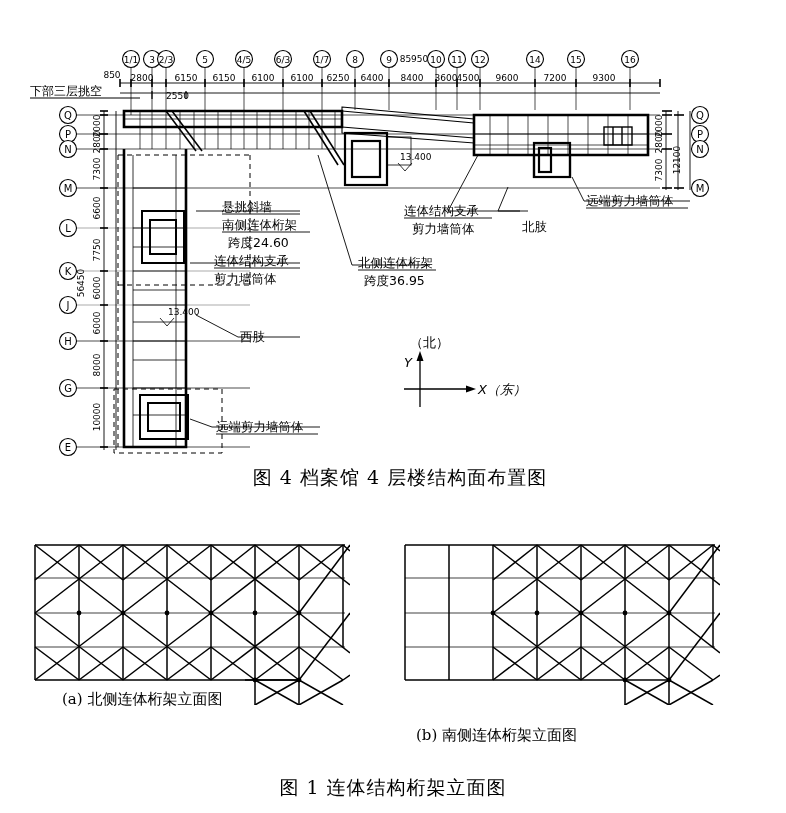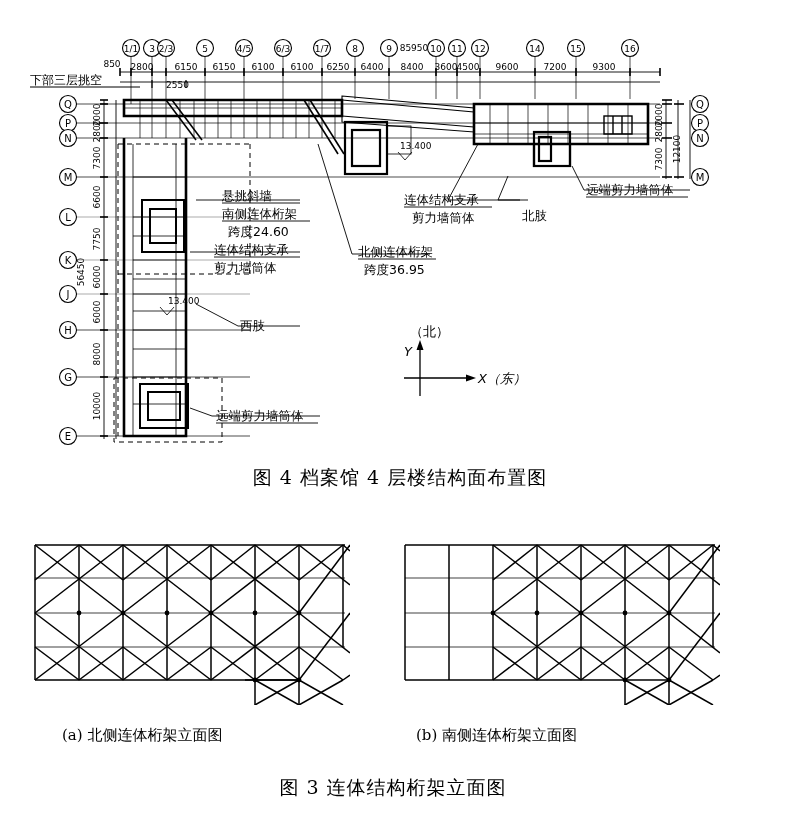--- a/index.html
+++ b/index.html
@@ -9,21 +9,21 @@
   svg{display:block;}
   .cap{position:absolute;width:100%;text-align:center;font-size:19px;
        font-family:"DejaVu Serif","Liberation Serif",serif;letter-spacing:1px;}
   .subcap{position:absolute;font-size:15px;
        font-family:"DejaVu Serif","Liberation Serif",serif;}
   text{font-family:"DejaVu Sans","Liberation Sans",sans-serif;}
 </style>
 </head>
 <body>
 
-<div class="fig" style="left:0;top:4px;width:786px;height:450px;">
+<div class="fig" style="left:0;top:15px;width:786px;height:450px;">
 <svg width="786" height="450" viewBox="0 0 786 450">
   <g stroke="#000" fill="none" stroke-width="0.9">
 
   <g stroke-width="0.9">
 
     <line x1="120" y1="68" x2="660" y2="68" stroke="#000"></line>
     <line x1="120" y1="78" x2="660" y2="78" stroke="#000"></line>
   </g>
 
   <g fill="#fff" stroke="#000" stroke-width="1.1">
@@ -552,16 +552,16 @@
           <circle cx="181" cy="78" r="2.4"></circle>
       <circle cx="225" cy="78" r="2.4"></circle>
           <circle cx="269" cy="78" r="2.4"></circle>
       <circle cx="225" cy="145" r="2.4"></circle>
           <circle cx="269" cy="145" r="2.4"></circle>
     </g>
   </g>
 </svg>
 </div>
 
-<div class="subcap" style="left:62px;top:726px;text-align:center;">(a) 北侧连体桁架立面图</div>
+<div class="subcap" style="left:62px;top:690px;text-align:center;">(a) 北侧连体桁架立面图</div>
 <div class="subcap" style="left:416px;top:726px;">(b) 南侧连体桁架立面图</div>
 
-<div class="cap" style="top:775px;left:0;">图 3    连体结构桁架立面图</div>
+<div class="cap" style="top:775px;left:0;">图 1    连体结构桁架立面图</div>
 
 </body></html>

